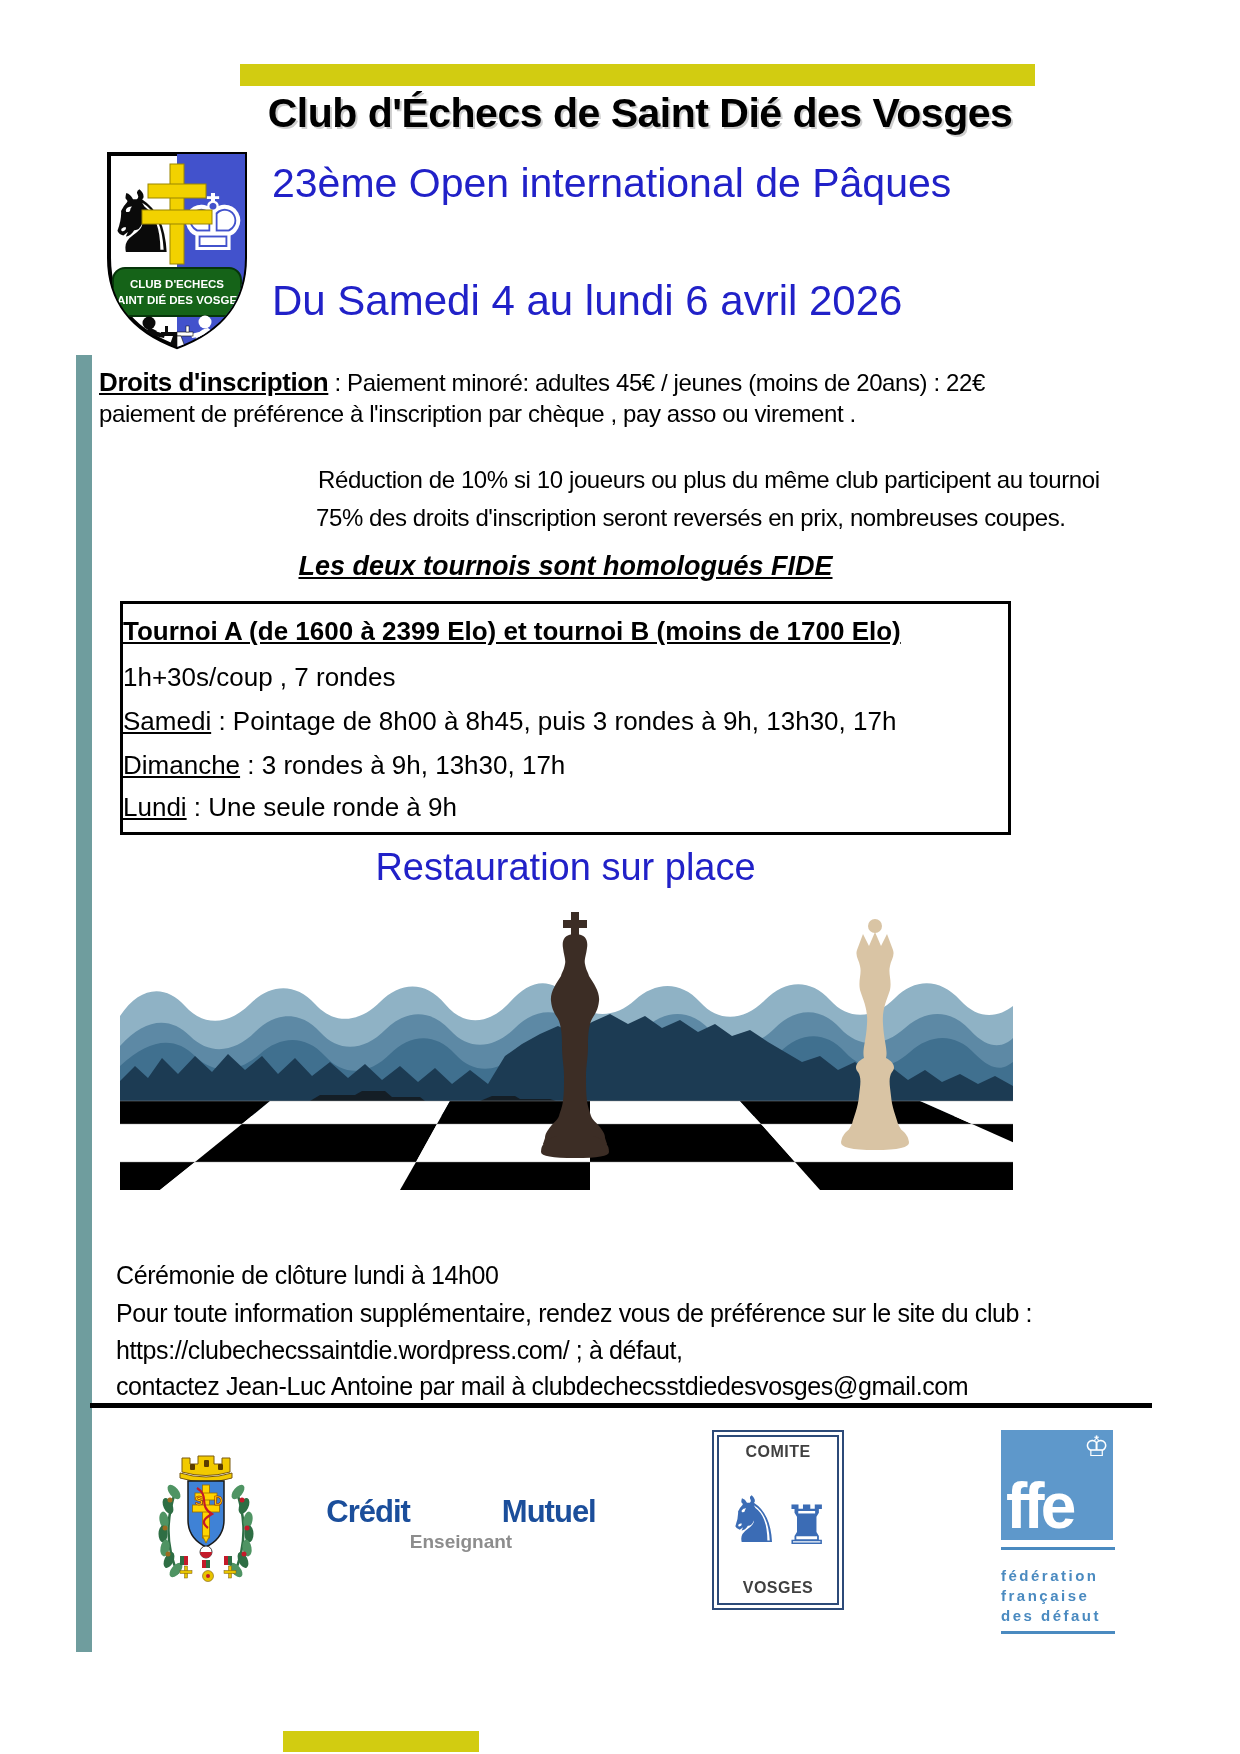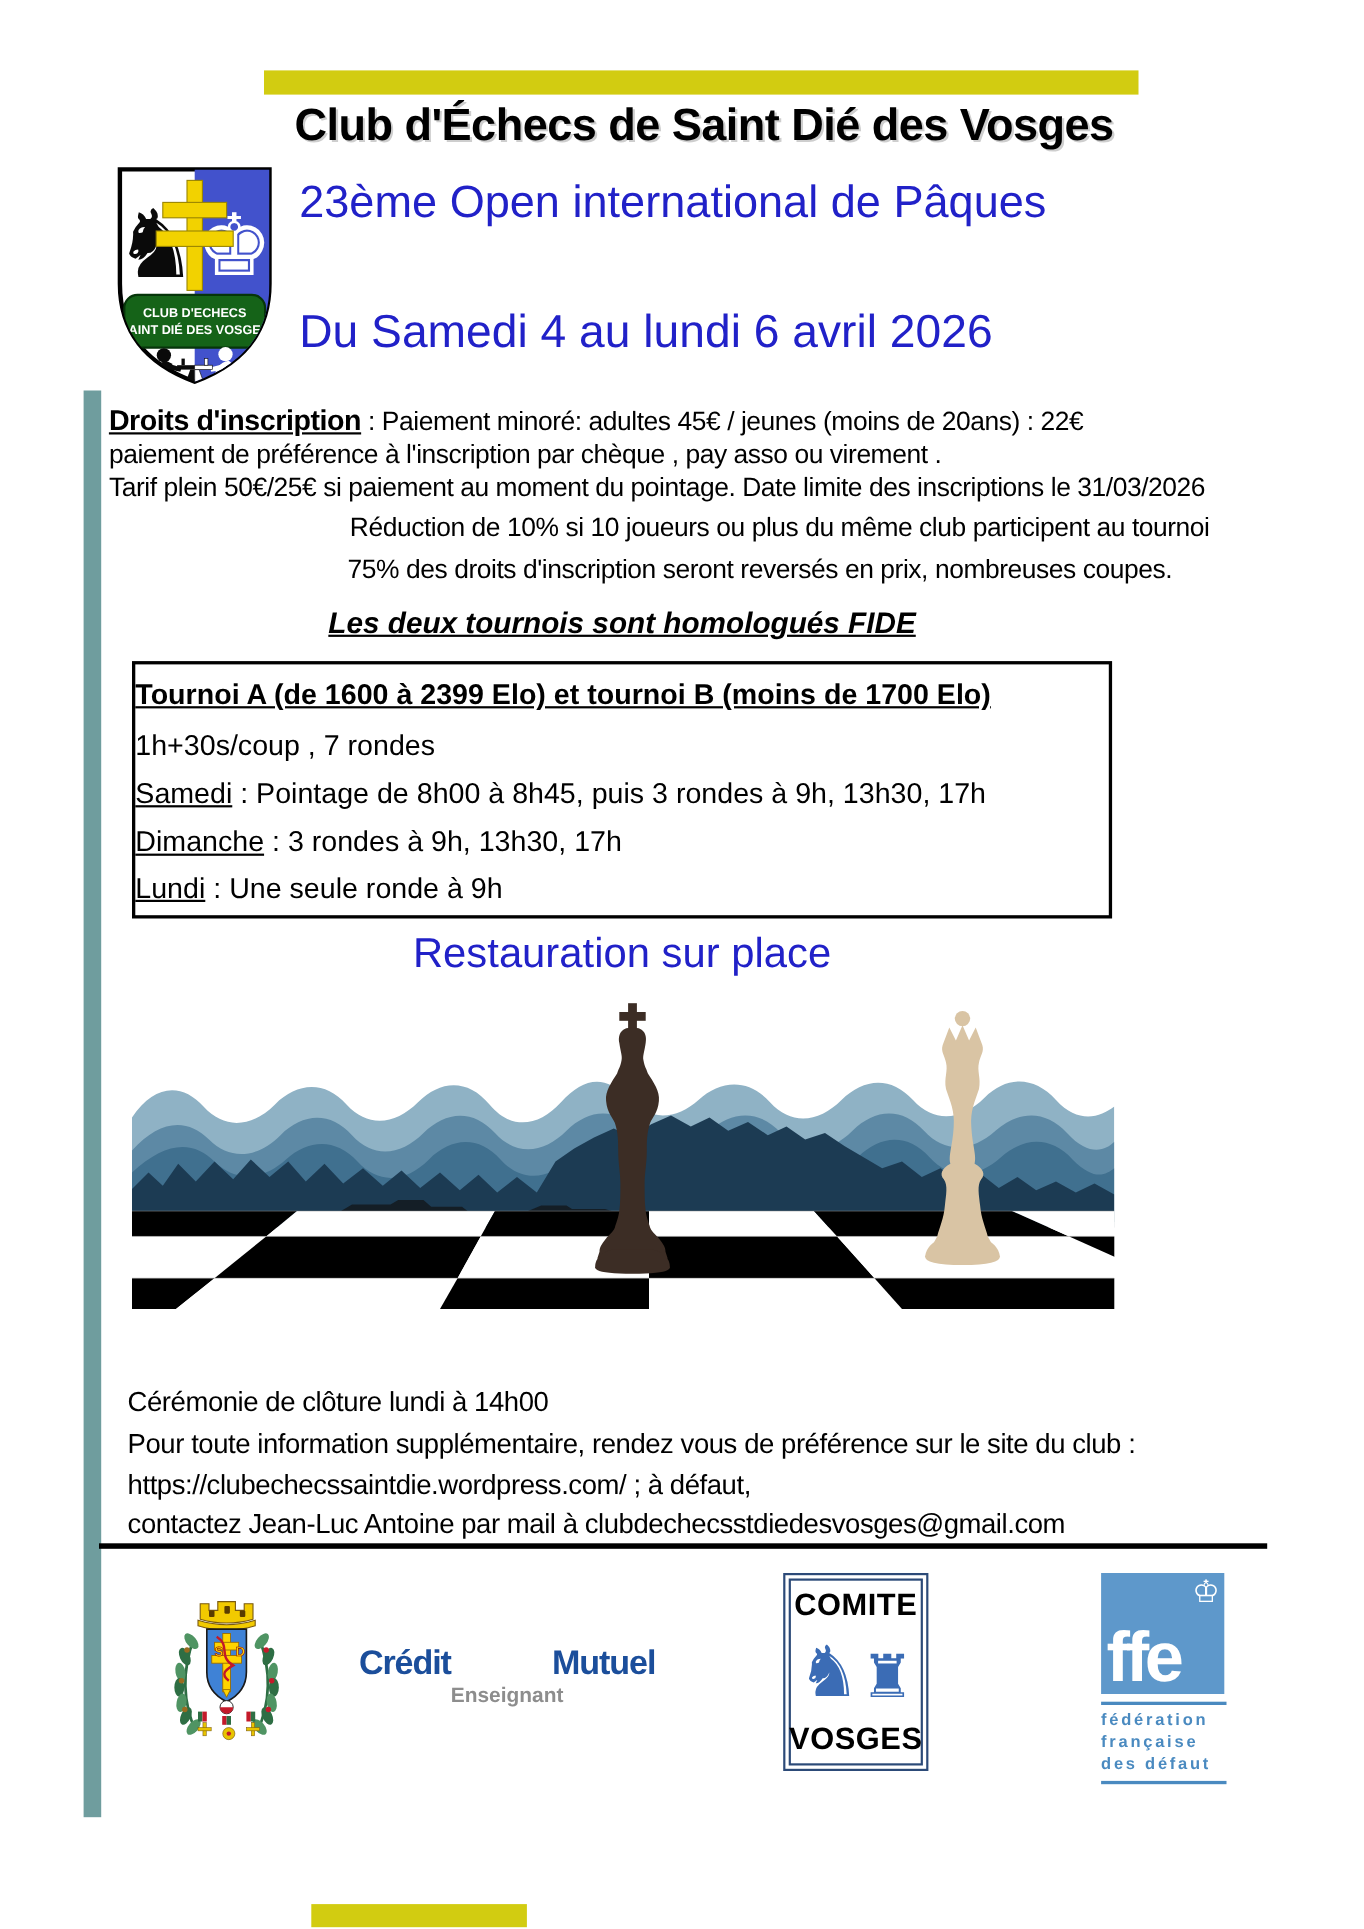--- a/index.html
+++ b/index.html
@@ -41,31 +41,31 @@
   .cm-wrap{position:absolute;left:330px;top:1494px;width:262px;}
   .cm-row{display:flex;justify-content:center;gap:44px;}
   .cm-dash{width:52px;height:4px;background:var(--cm-red);}
   .cm-word{font-size:31px;font-weight:700;color:var(--cm-blue);letter-spacing:-1px;margin:0 2px;}
   .cm-sub{text-align:center;font-size:19px;font-weight:700;color:var(--cm-gray);margin-top:1px;}
   
   .comite-box{position:absolute;left:712px;top:1430px;width:132px;height:180px;
       border:2px solid var(--comite-border);padding:3px;box-sizing:border-box;background:#fff;}
   .comite-inner{border:2px solid var(--comite-border);height:100%;box-sizing:border-box;
       display:flex;flex-direction:column;align-items:center;justify-content:space-between;padding:6px 0;}
-  .comite-word{font-size:28px;font-weight:700;letter-spacing:0.5px;color:#000000;}
+  .comite-word{font-size:16px;font-weight:700;letter-spacing:0.5px;color:#404040;}
   .comite-pieces{display:flex;align-items:flex-end;line-height:1;color:var(--comite-blue);}
   .comite-knight{font-size:64px;} .comite-rook{font-size:54px;}
   
   .ffe-wrap{position:absolute;left:1001px;top:1430px;width:114px;}
   .ffe-square{position:relative;width:112px;height:110px;background:var(--ffe-blue);}
   .ffe-acronym{position:absolute;left:5px;bottom:2px;font-size:64px;font-weight:700;color:#fff;
       letter-spacing:-4px;line-height:1;}
   .ffe-king{position:absolute;top:3px;right:4px;font-size:28px;color:#fff;line-height:1;}
   .ffe-text{margin-top:7px;border-top:3px solid var(--ffe-text);border-bottom:3px solid var(--ffe-text);
-      padding:4px 0 5px 0;}
+      padding:16px 0 5px 0;}
   .ffe-line{font-size:15px;font-weight:700;color:var(--ffe-text);letter-spacing:2.5px;line-height:20px;}
 </style>
 </head>
 <body>
 
 <div class="page">
 
   <div class="bar" style="left:240px;top:64px;width:795px;height:22px;"></div>
 
   <div class="abs club-title">Club d'Échecs de Saint Dié des Vosges</div>
@@ -109,21 +109,20 @@
 
   <div class="abs event-title">23ème Open international de Pâques</div>
   <div class="abs dates">Du Samedi 4 au lundi 6 avril 2026</div>
 
   <div class="teal-bar" style="left:76px;top:355px;width:16px;height:1297px;"></div>
 
   <div class="abs body-text" style="left:99px;top:367px;">
     <span class="reg-heading">Droits d'inscription</span><span> : Paiement minoré: adultes 45€ / jeunes (moins de 20ans) : 22€</span>
   </div>
   <div class="abs body-text" style="left:99px;top:400px;">paiement de préférence à l'inscription par chèque , pay asso ou virement .</div>
-  <div class="abs body-text" style="left:99px;top:430px;">Tarif plein 50€/25€ si paiement au moment du pointage. Date limite des inscriptions le 31/03/2026</div>
   <div class="abs body-text" style="left:318px;top:466px;">Réduction de 10% si 10 joueurs ou plus du même club participent au tournoi</div>
   <div class="abs body-text" style="left:316px;top:504px;">75% des droits d'inscription seront reversés en prix, nombreuses coupes.</div>
 
   <div class="abs fide-note">Les deux tournois sont homologués FIDE</div>
 
   <div class="schedule-box">
     <div class="box-line box-title" style="top:12px;">Tournoi A (de 1600 à 2399 Elo) et tournoi B (moins de 1700 Elo)</div>
     <div class="box-line" style="top:58px;">1h+30s/coup , 7 rondes</div>
     <div class="box-line" style="top:102px;">
       <span class="u">Samedi</span><span> : Pointage de 8h00 à 8h45, puis 3 rondes à 9h, 13h30, 17h</span>

